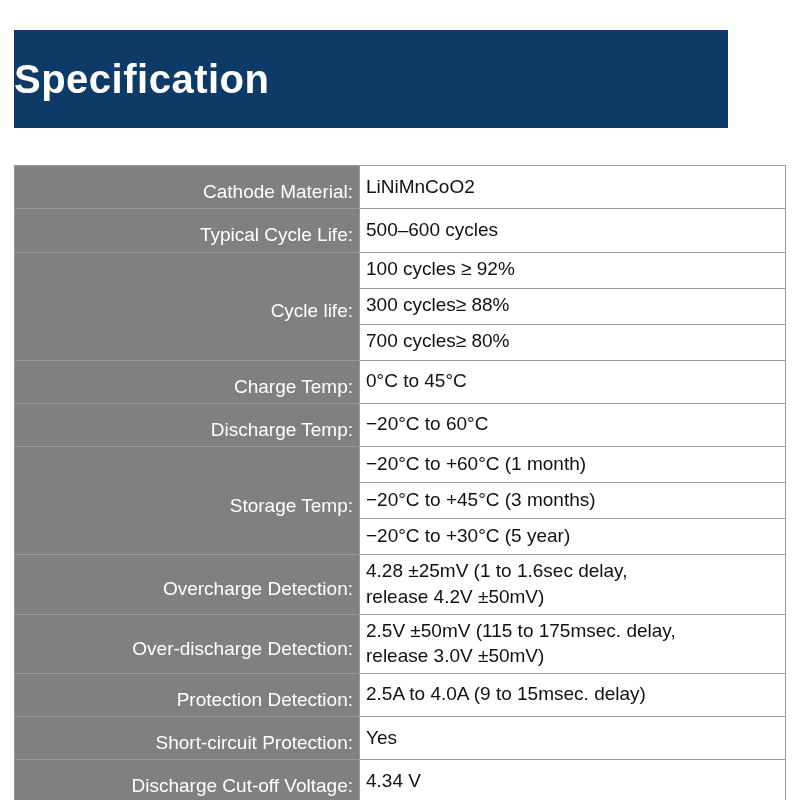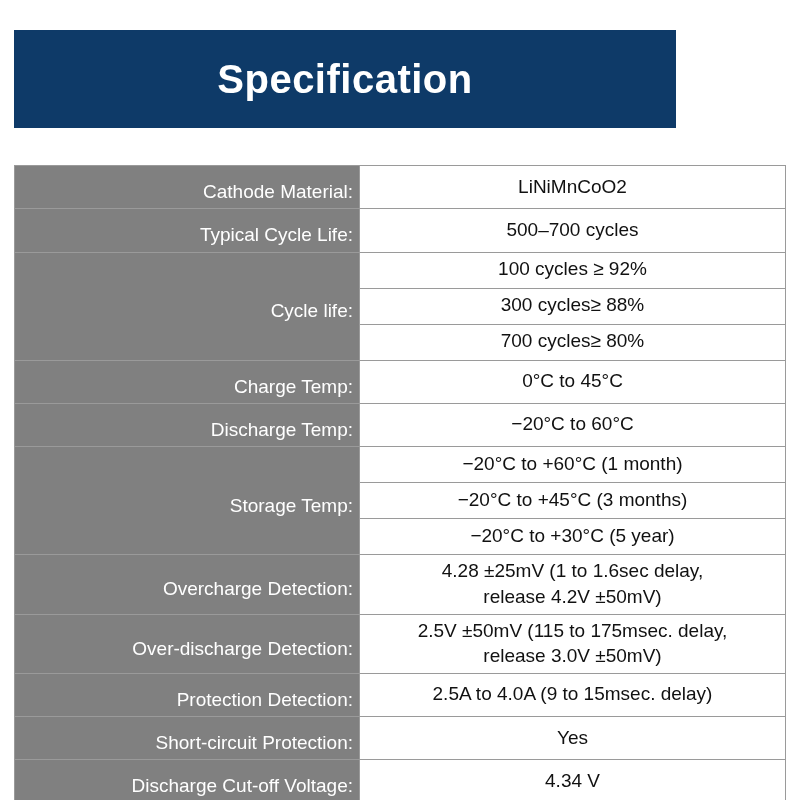--- a/index.html
+++ b/index.html
@@ -14,26 +14,26 @@
     position: relative;
     width: 800px;
     height: 800px;
     box-sizing: border-box;
     background: #ffffff;
   }
   .header-band {
     position: absolute;
     left: 14px;
     top: 30px;
-    width: 662px;
+    width: 714px;
     height: 98px;
     background: #0e3a68;
     display: flex;
     align-items: center;
-    justify-content: center;
+    justify-content: flex-start;
   }
   .header-title {
     color: #ffffff;
     font-size: 40px;
     font-weight: bold;
     letter-spacing: 0.5px;
     line-height: 1;
   }
   .spec-table {
     position: absolute;
@@ -54,21 +54,21 @@
     color: #ffffff;
     text-align: right;
     padding: 14px 6px 4px 6px;
     font-size: 19px;
     line-height: 1.28;
     vertical-align: middle;
   }
   td.value {
     background: #ffffff;
     color: #111111;
-    text-align: center;
+    text-align: left;
     padding: 3px 6px 4px 6px;
     font-size: 19px;
     line-height: 1.28;
   }
   td.value.multiline {
     line-height: 1.35;
     margin-left: 44px;
   }
   .row-h {
     height: 36px;
@@ -84,21 +84,21 @@
   </div>
 
   <table class="spec-table">
     <tbody>
         <tr class="row-h">
           <td class="label" rowspan="1">Cathode Material:</td>
           <td class="value">LiNiMnCoO2</td>
         </tr>
         <tr class="row-h">
           <td class="label" rowspan="1">Typical Cycle Life:</td>
-          <td class="value">500–700 cycles</td>
+          <td class="value">500–600 cycles</td>
         </tr>
         <tr class="row-h">
           <td class="label" rowspan="3">Cycle life:</td>
           <td class="value">100 cycles ≥ 92%</td>
         </tr>
         <tr class="row-h">
           <td class="value">300 cycles≥ 88%</td>
         </tr>
         <tr class="row-h">
           <td class="value">700 cycles≥ 80%</td>

